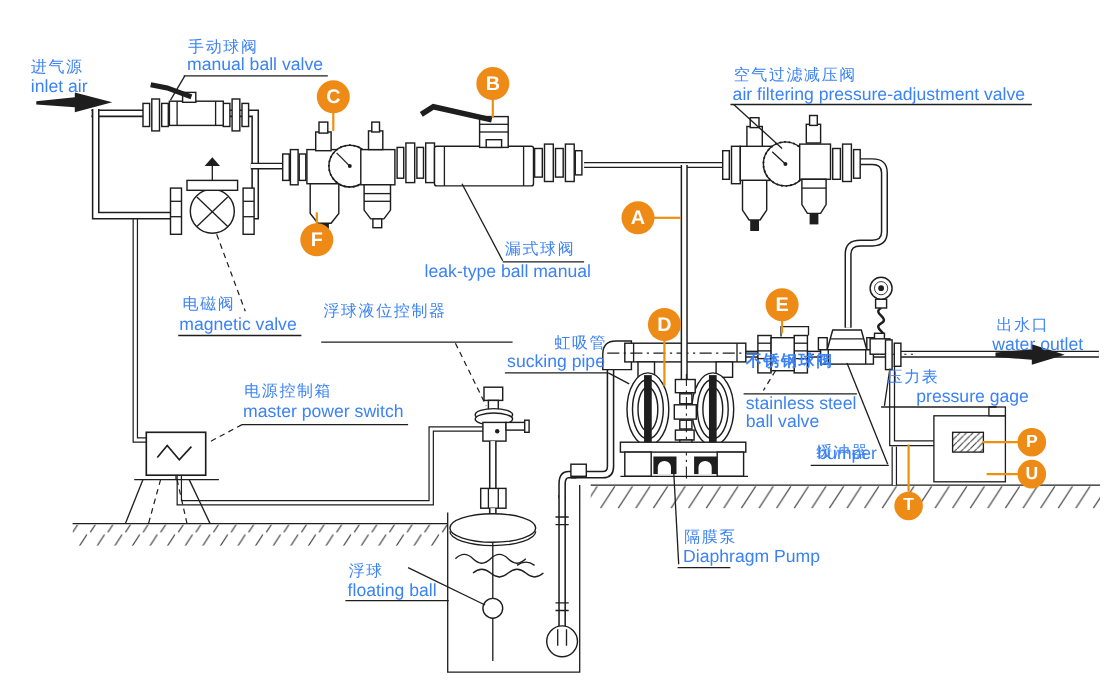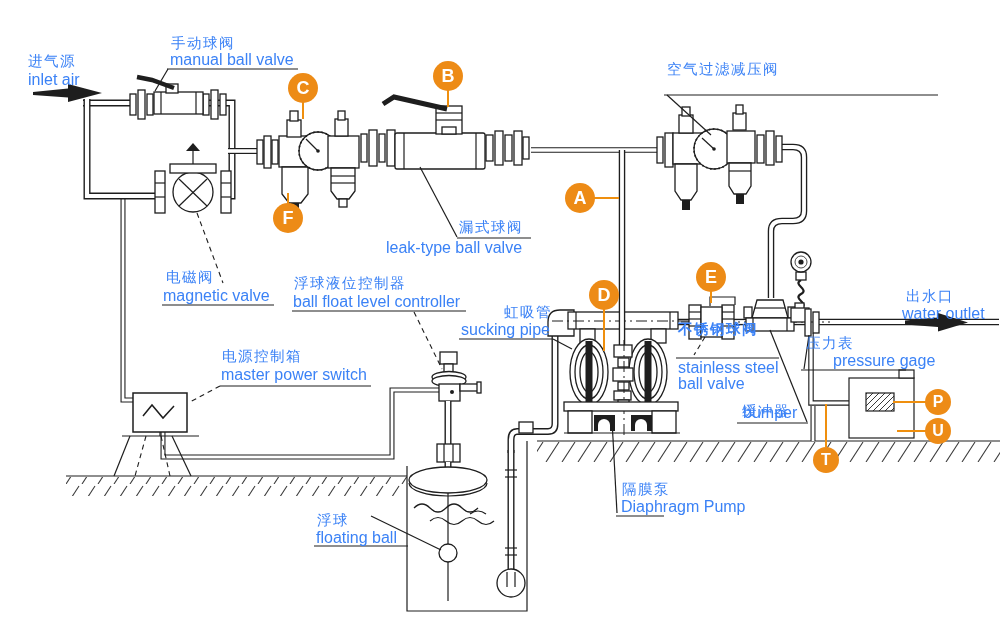--- a/index.html
+++ b/index.html
@@ -384,29 +384,29 @@
   <div class="marker sm" style="left:925px;top:418px;">U</div>
   <div class="marker sm" style="left:813px;top:447px;">T</div>
 
   <div class="lbl cn" style="left:28px;top:54px;">进气源</div>
   <div class="lbl en" style="left:28px;top:72px;">inlet air</div>
 
   <div class="lbl cn" style="left:171px;top:36px;">手动球阀</div>
   <div class="lbl en" style="left:170px;top:52px;">manual ball valve</div>
 
   <div class="lbl cn" style="left:667px;top:62px;">空气过滤减压阀</div>
+  <div class="lbl en" style="left:666px;top:79px;">air filtering pressure-adjustment valve</div>
 
   <div class="lbl cn" style="left:459px;top:220px;">漏式球阀</div>
-  <div class="lbl en" style="left:386px;top:240px;">leak-type ball valve</div>
+  <div class="lbl en" style="left:386px;top:240px;">leak-type ball manual</div>
 
   <div class="lbl cn" style="left:166px;top:270px;">电磁阀</div>
   <div class="lbl en" style="left:163px;top:288px;">magnetic valve</div>
 
   <div class="lbl cn" style="left:294px;top:276px;">浮球液位控制器</div>
-  <div class="lbl en" style="left:293px;top:294px;">ball float level controller</div>
 
   <div class="lbl cn" style="left:222px;top:349px;">电源控制箱</div>
   <div class="lbl en" style="left:221px;top:367px;">master power switch</div>
 
   <div class="lbl cn" style="left:504px;top:305px;">虹吸管</div>
   <div class="lbl en" style="left:461px;top:322px;text-align:center;">sucking pipe</div>
 
   <div class="lbl cn" style="left:678px;top:322px;font-weight:bold;">不锈钢球阀</div>
   <div class="lbl en" style="left:678px;top:360px;">stainless steel</div>
   <div class="lbl en" style="left:678px;top:376px;">ball valve</div>

